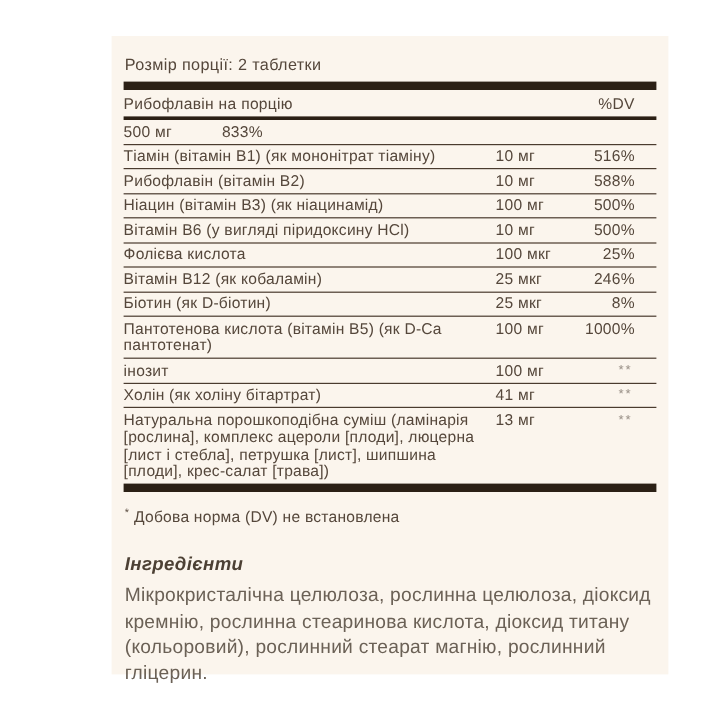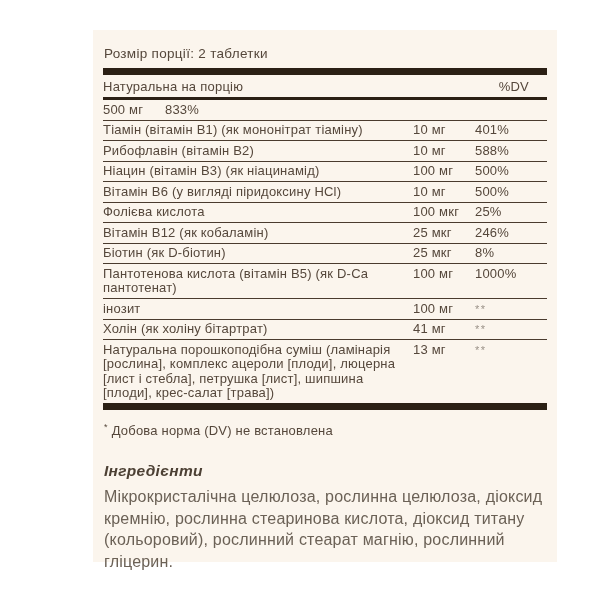--- a/index.html
+++ b/index.html
@@ -64,21 +64,21 @@
   .cell.name {
     flex: 1 1 auto;
     padding-right: 6px;
   }
   .cell.amount {
     flex: 0 0 62px;
   }
   .cell.dv {
     flex: 0 0 72px;
     box-sizing: border-box;
-    text-align: left;
+    text-align: right;
     padding-right: 18px;
   }
   .cell.dv.na {
     color: #9b9289;
     font-size: 11px;
     letter-spacing: 1.5px;
     padding-right: 20px;
   }
   .footnote {
     margin: 12px 0 0 1px;
@@ -109,34 +109,34 @@
 <body>
 
 <div class="page">
   <div class="panel">
 
     <p class="serving">Розмір порції: 2 таблетки</p>
 
     <div class="bar"></div>
 
     <div class="hdr">
-      <span>Натуральна на порцію</span>
+      <span>Рибофлавін на порцію</span>
       <span class="dvh">%DV</span>
     </div>
 
     <div>
   <div class="s-row">
     <span class="cell amount">500 мг</span>
     <span class="cell dv">833%</span>
   </div>
 
   <div class="s-row">
     <span class="cell name">Тіамін (вітамін B1) (як мононітрат тіаміну)</span>
     <span class="cell amount">10 мг</span>
-    <span class="cell dv">401%</span>
+    <span class="cell dv">516%</span>
   </div>
 
   <div class="s-row">
     <span class="cell name">Рибофлавін (вітамін B2)</span>
     <span class="cell amount">10 мг</span>
     <span class="cell dv">588%</span>
   </div>
 
   <div class="s-row">
     <span class="cell name">Ніацин (вітамін B3) (як ніацинамід)</span>

